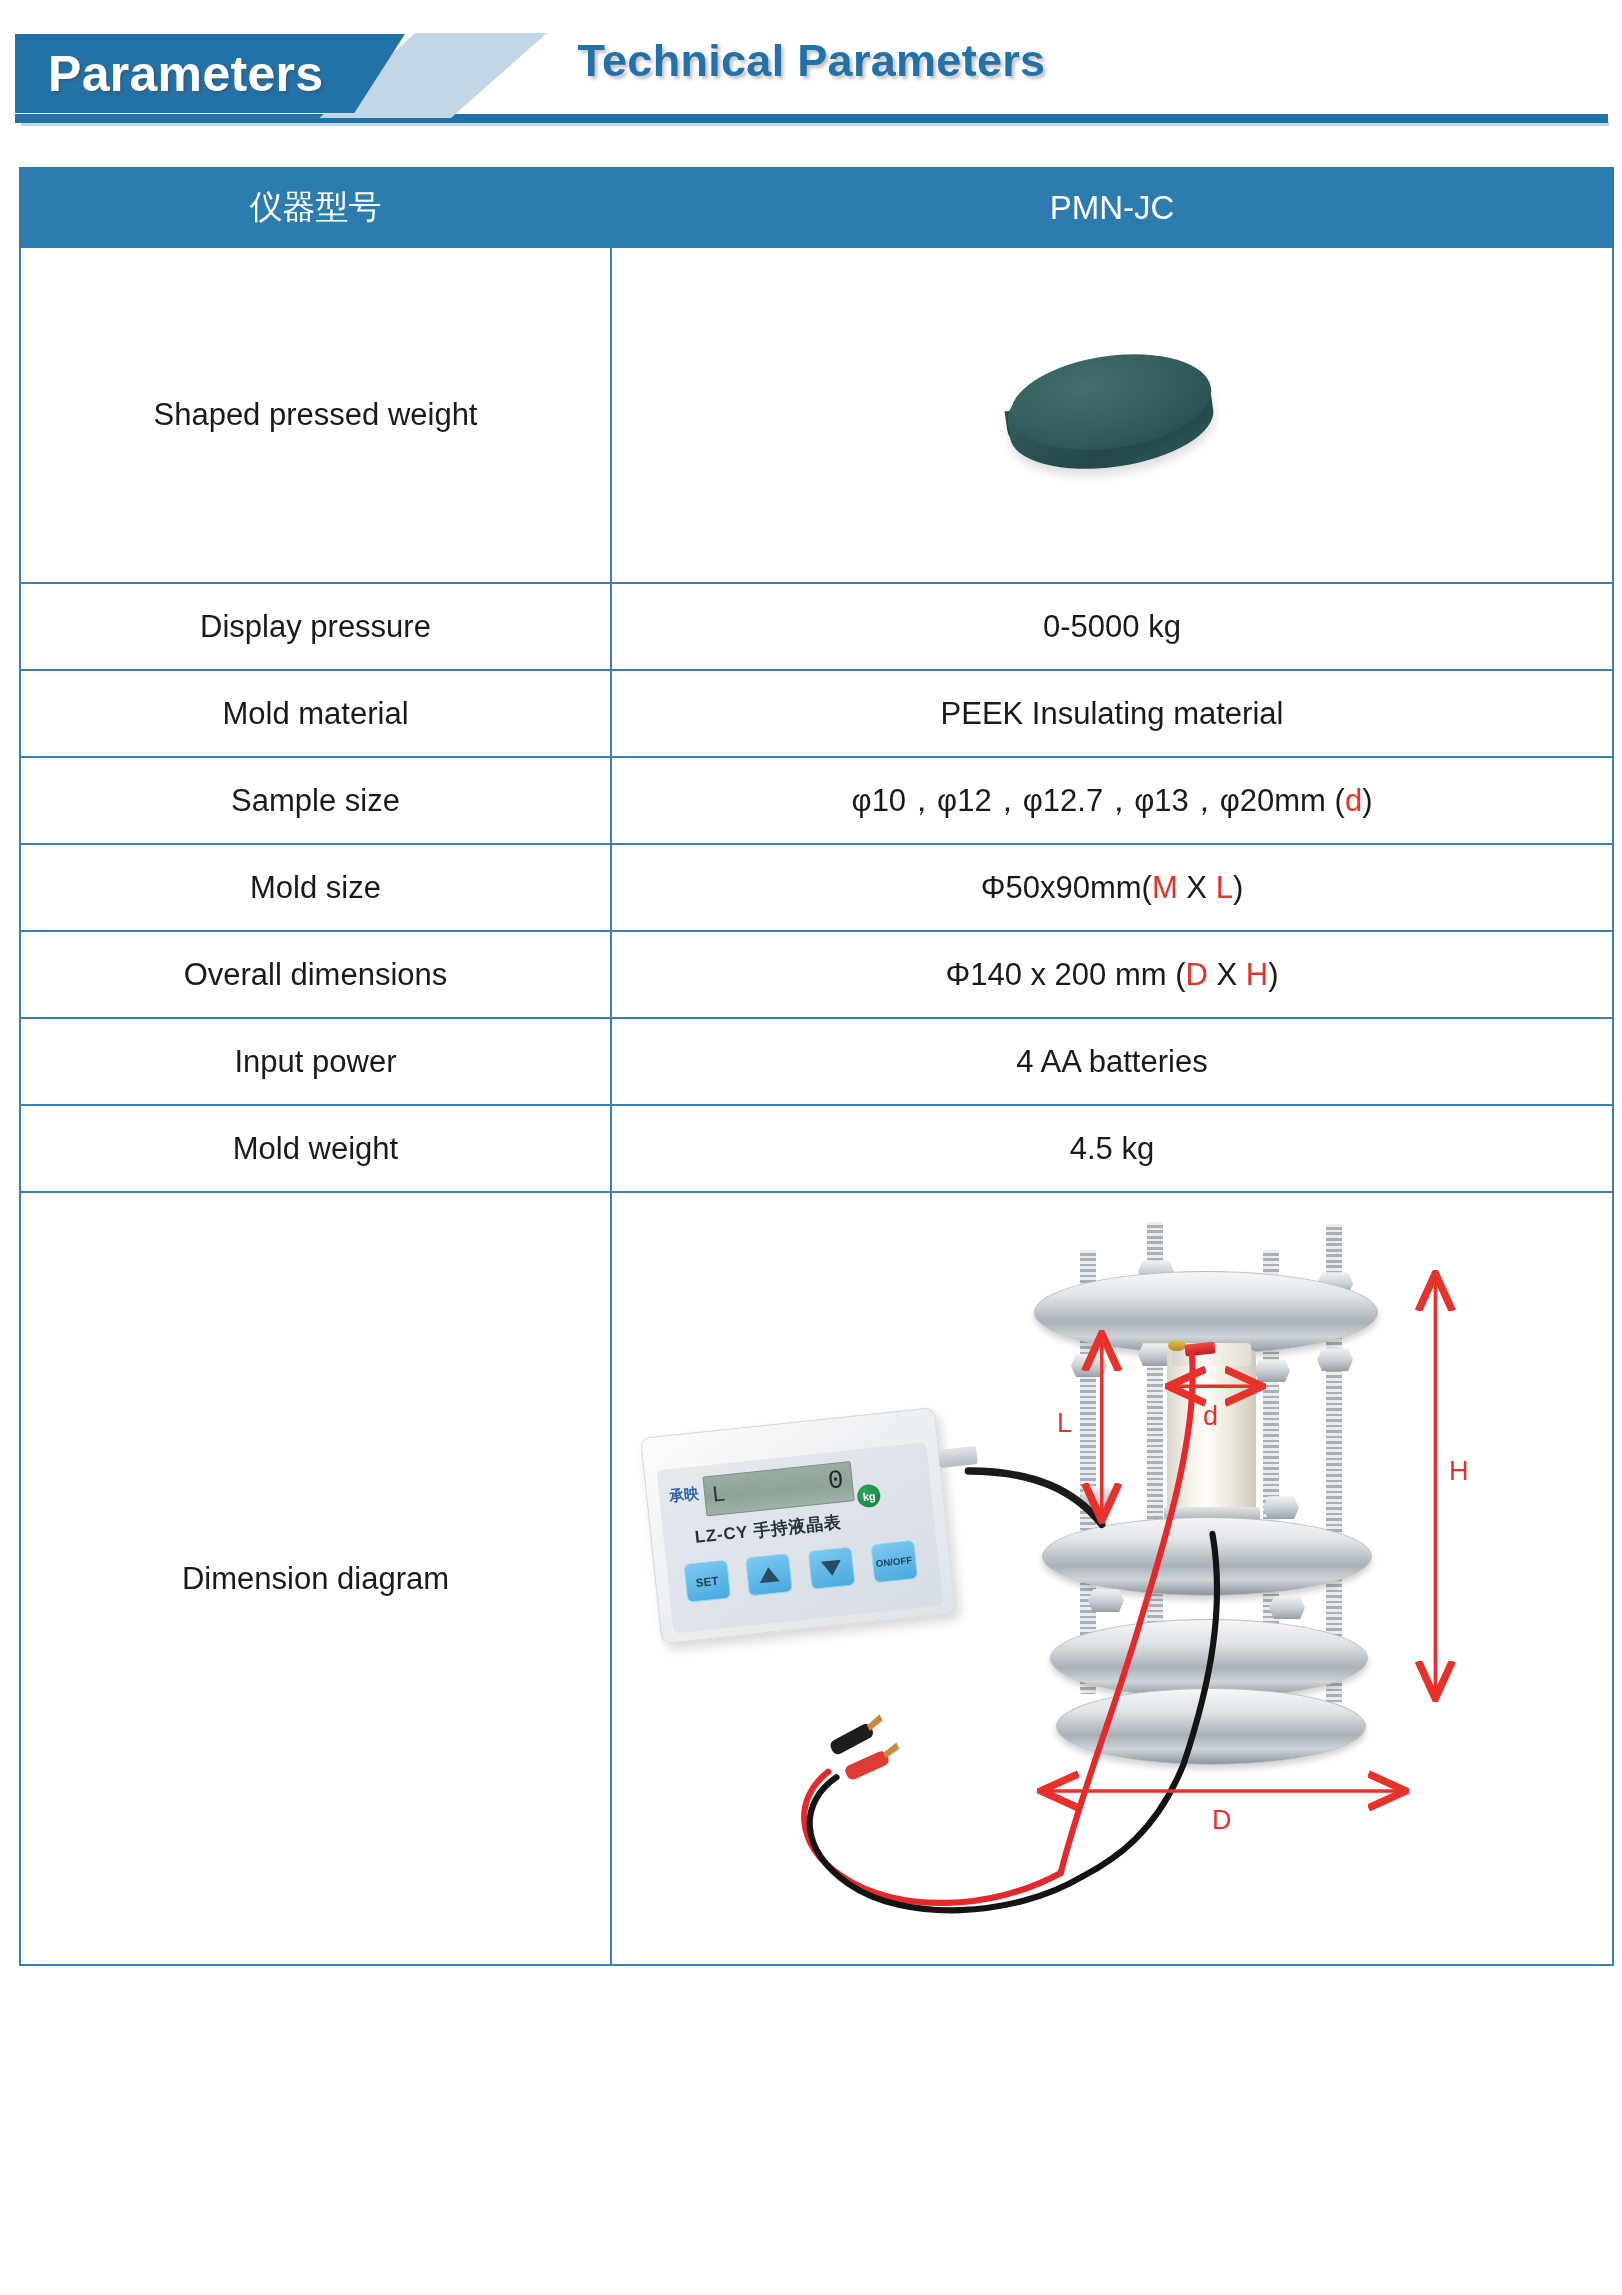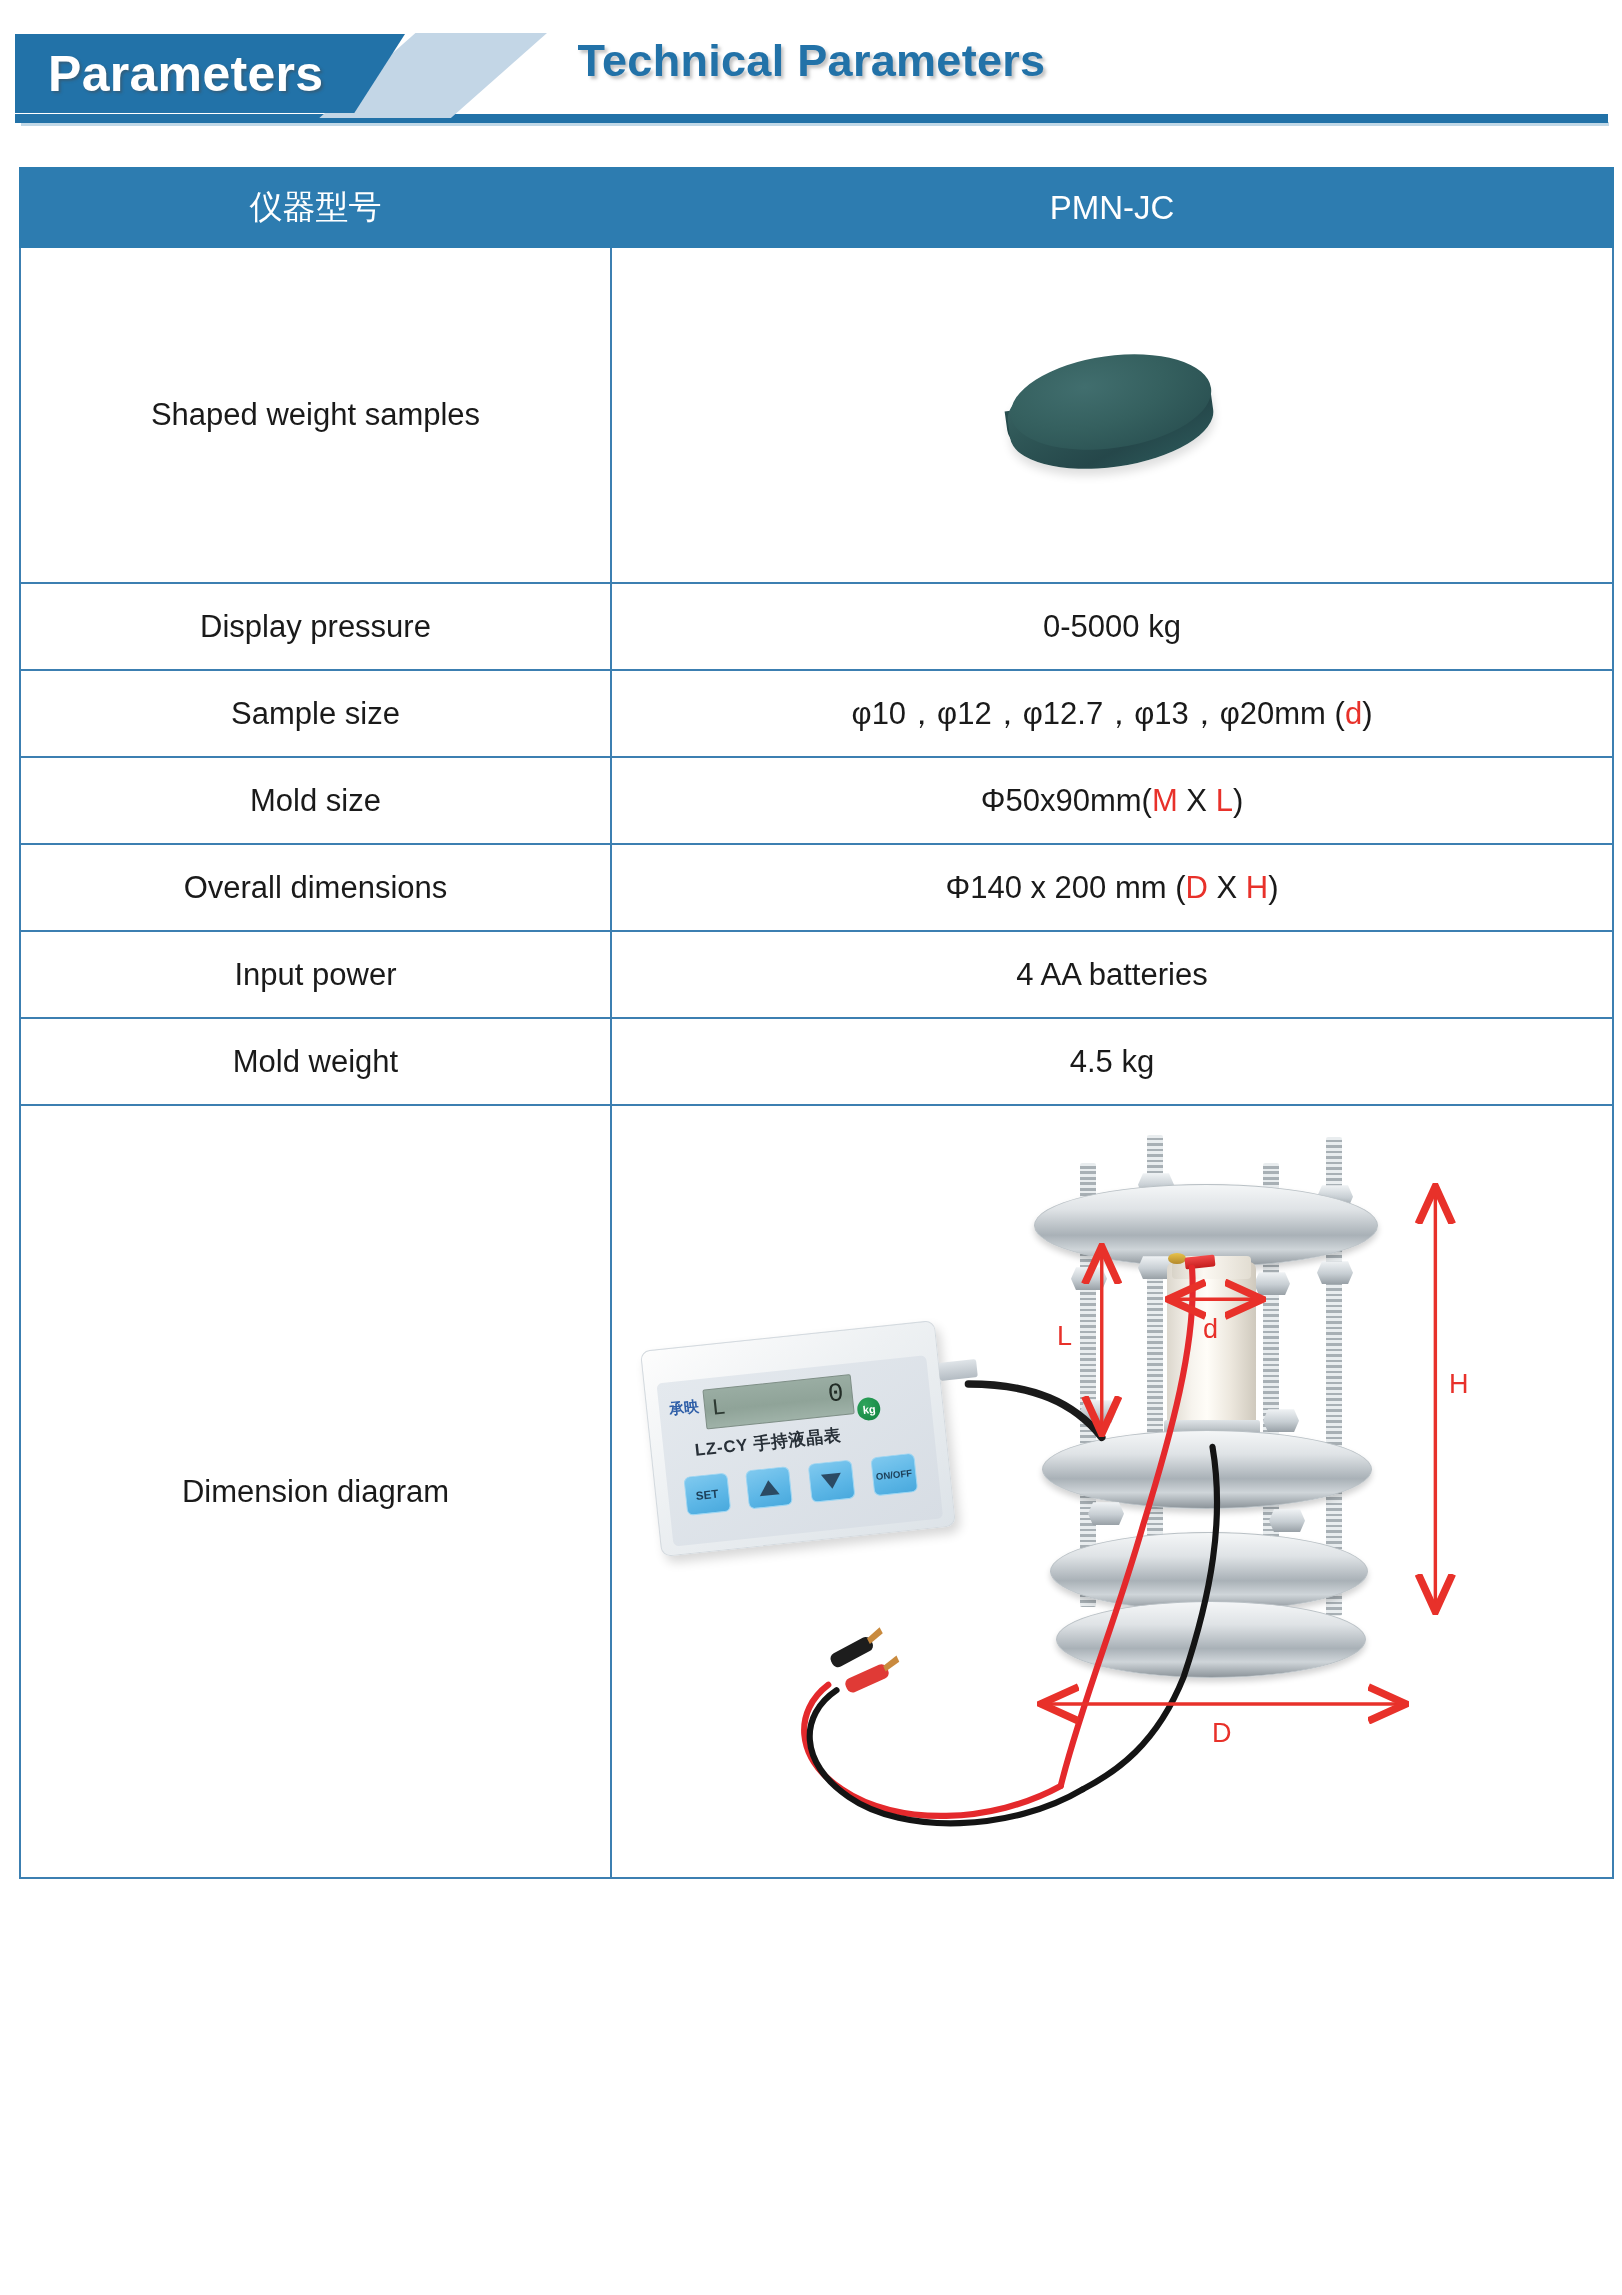--- a/index.html
+++ b/index.html
@@ -426,36 +426,40 @@
       <col class="col-value">
     </colgroup>
 
   <tbody>
       <tr class="head">
     <td>仪器型号</td>
     <td class="sep">PMN-JC</td>
   </tr>
 
   <tr class="row-tall">
-    <td>Shaped weight samples</td>
+    <td>Shaped pressed weight</td>
     <td>
       <div class="disk-wrap">
         <div class="disk-side"></div>
         <div class="disk-body"></div>
         <div class="disk-top"></div>
       </div>
     </td>
   </tr>
 
   <tr class="row-std">
     <td>Display pressure</td>
     <td>0-5000 kg</td>
   </tr>
 
 
+  <tr class="row-std">
+    <td>Mold material</td>
+    <td>PEEK    Insulating material</td>
+  </tr>
 
 
   <tr class="row-std">
     <td>Sample size</td>
     <td><span>φ10，φ12，φ12.7，φ13，φ20mm (</span><span class="red">d</span><span>)</span></td>
   </tr>
 
   <tr class="row-std">
     <td>Mold size</td>
     <td><span>Φ50x90mm(</span><span class="red">M</span><span> X </span><span class="red">L</span><span>)</span></td>

